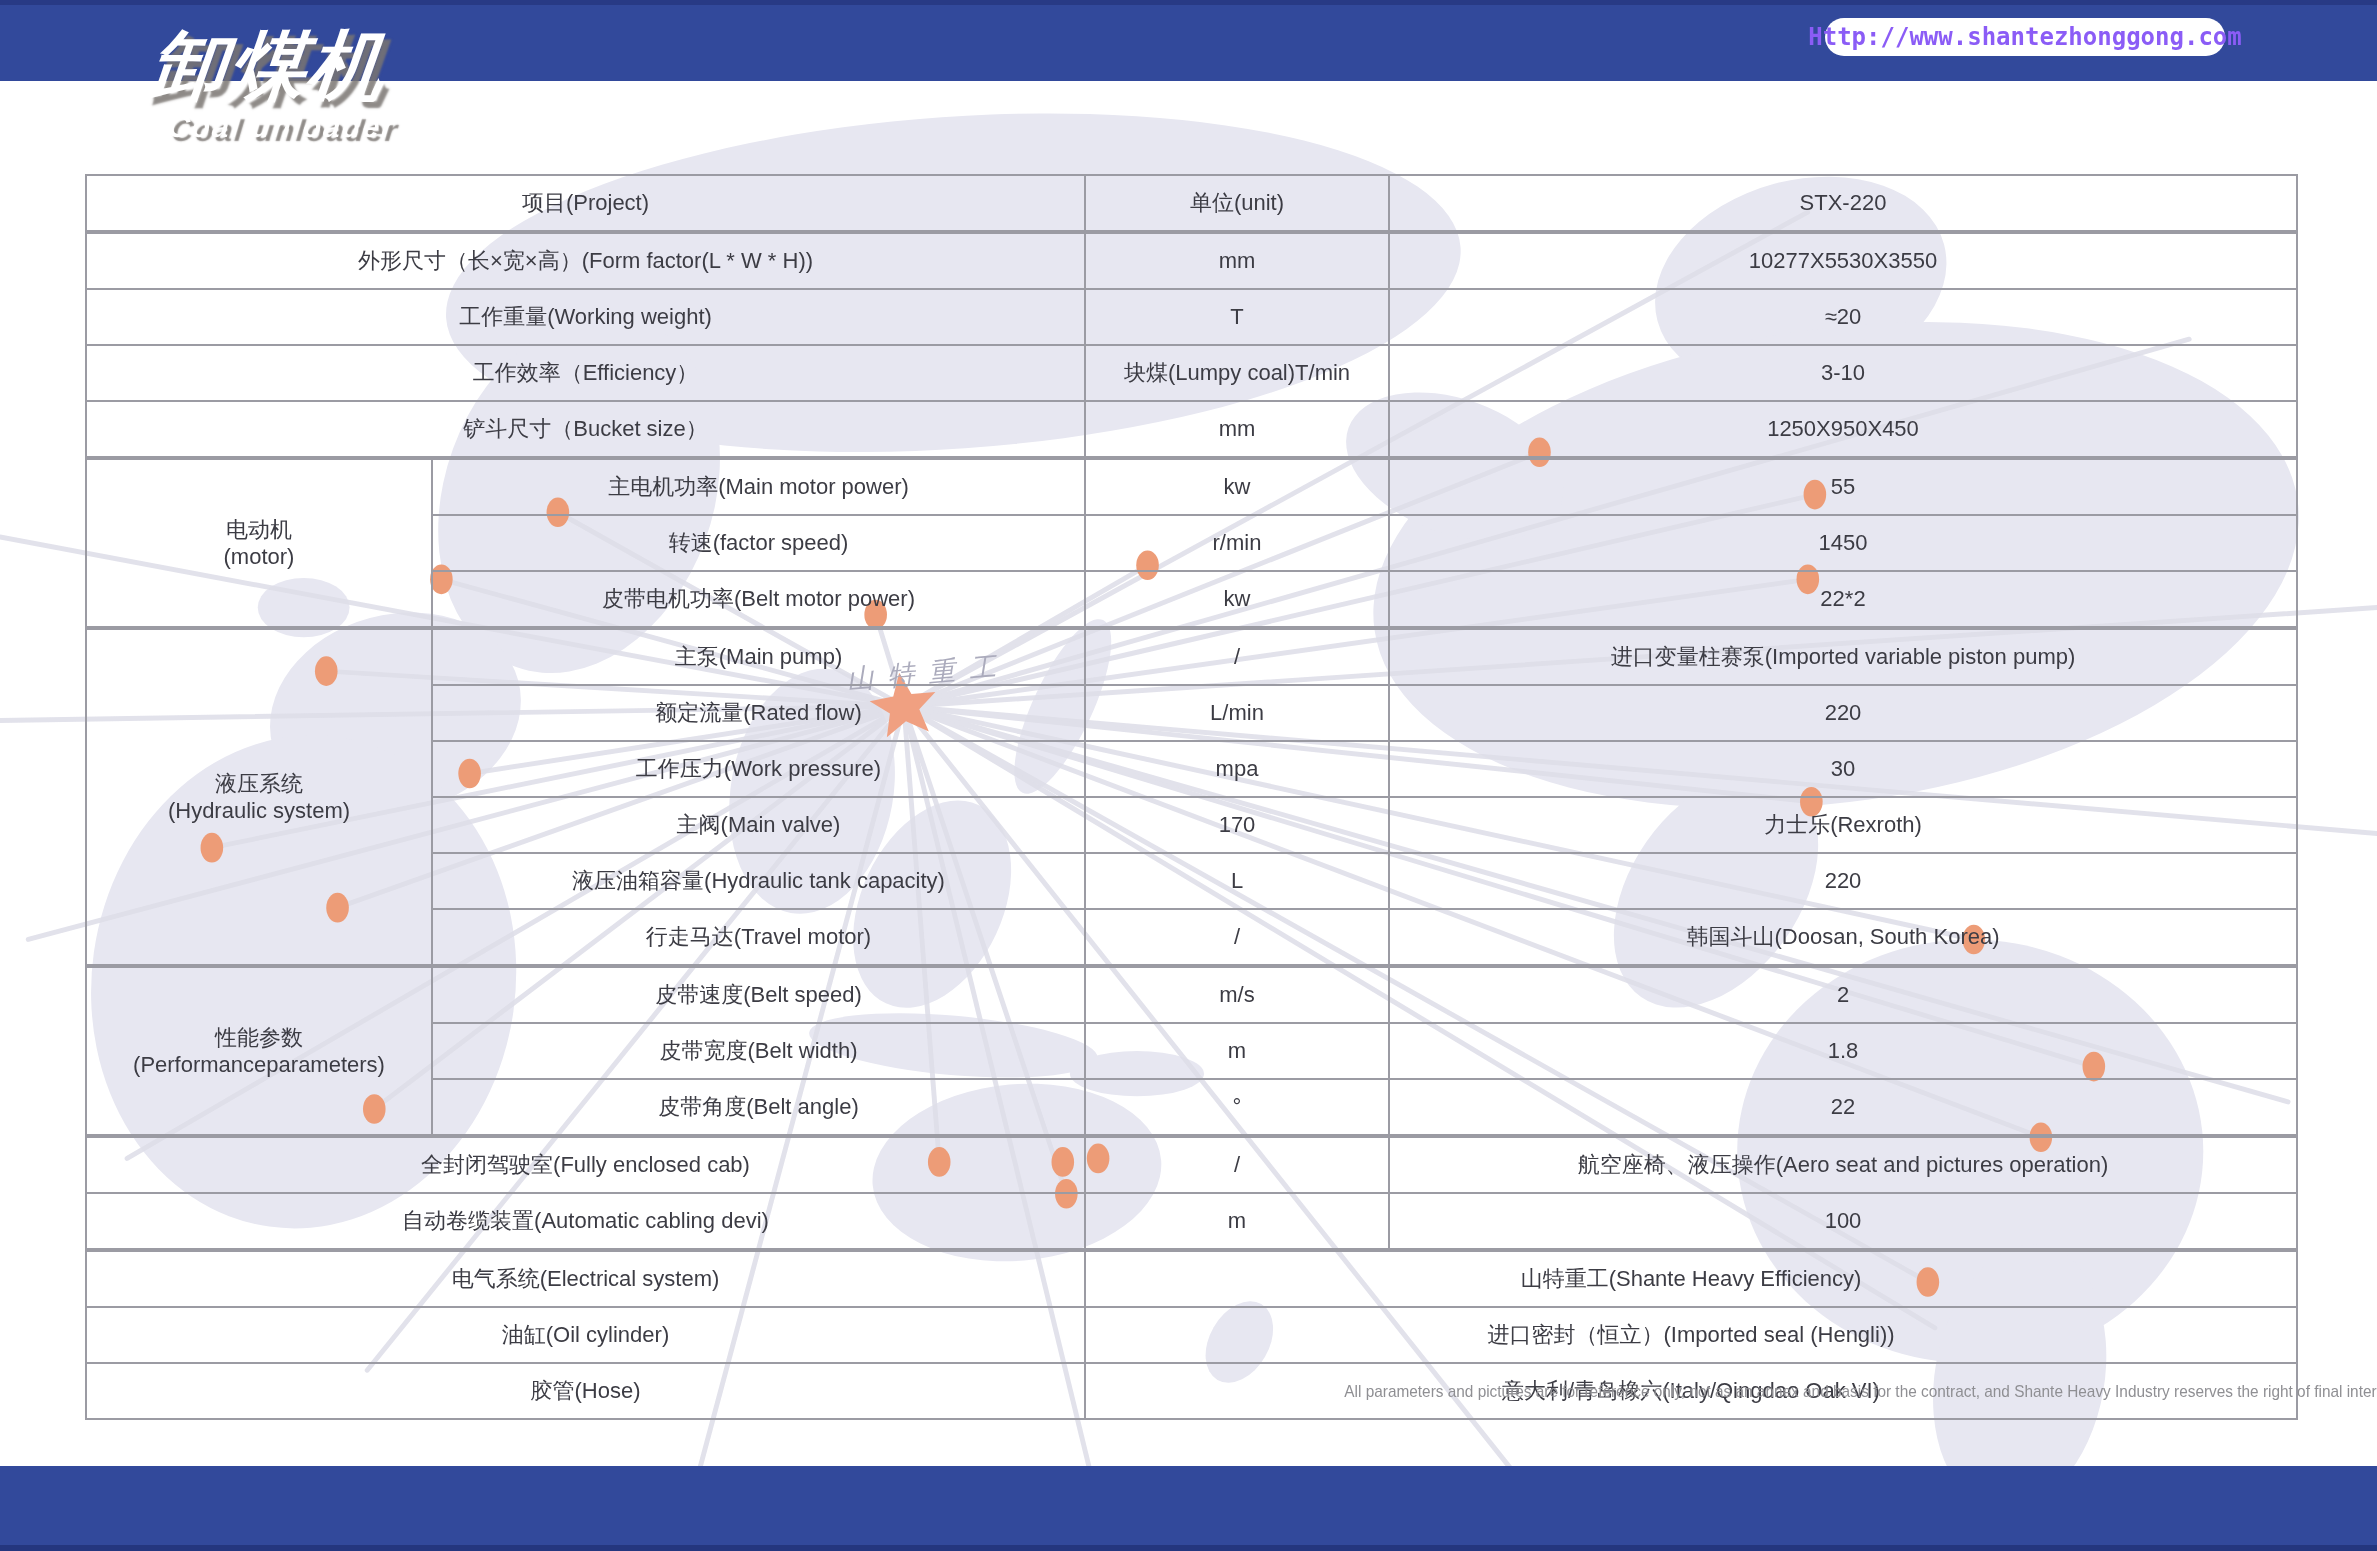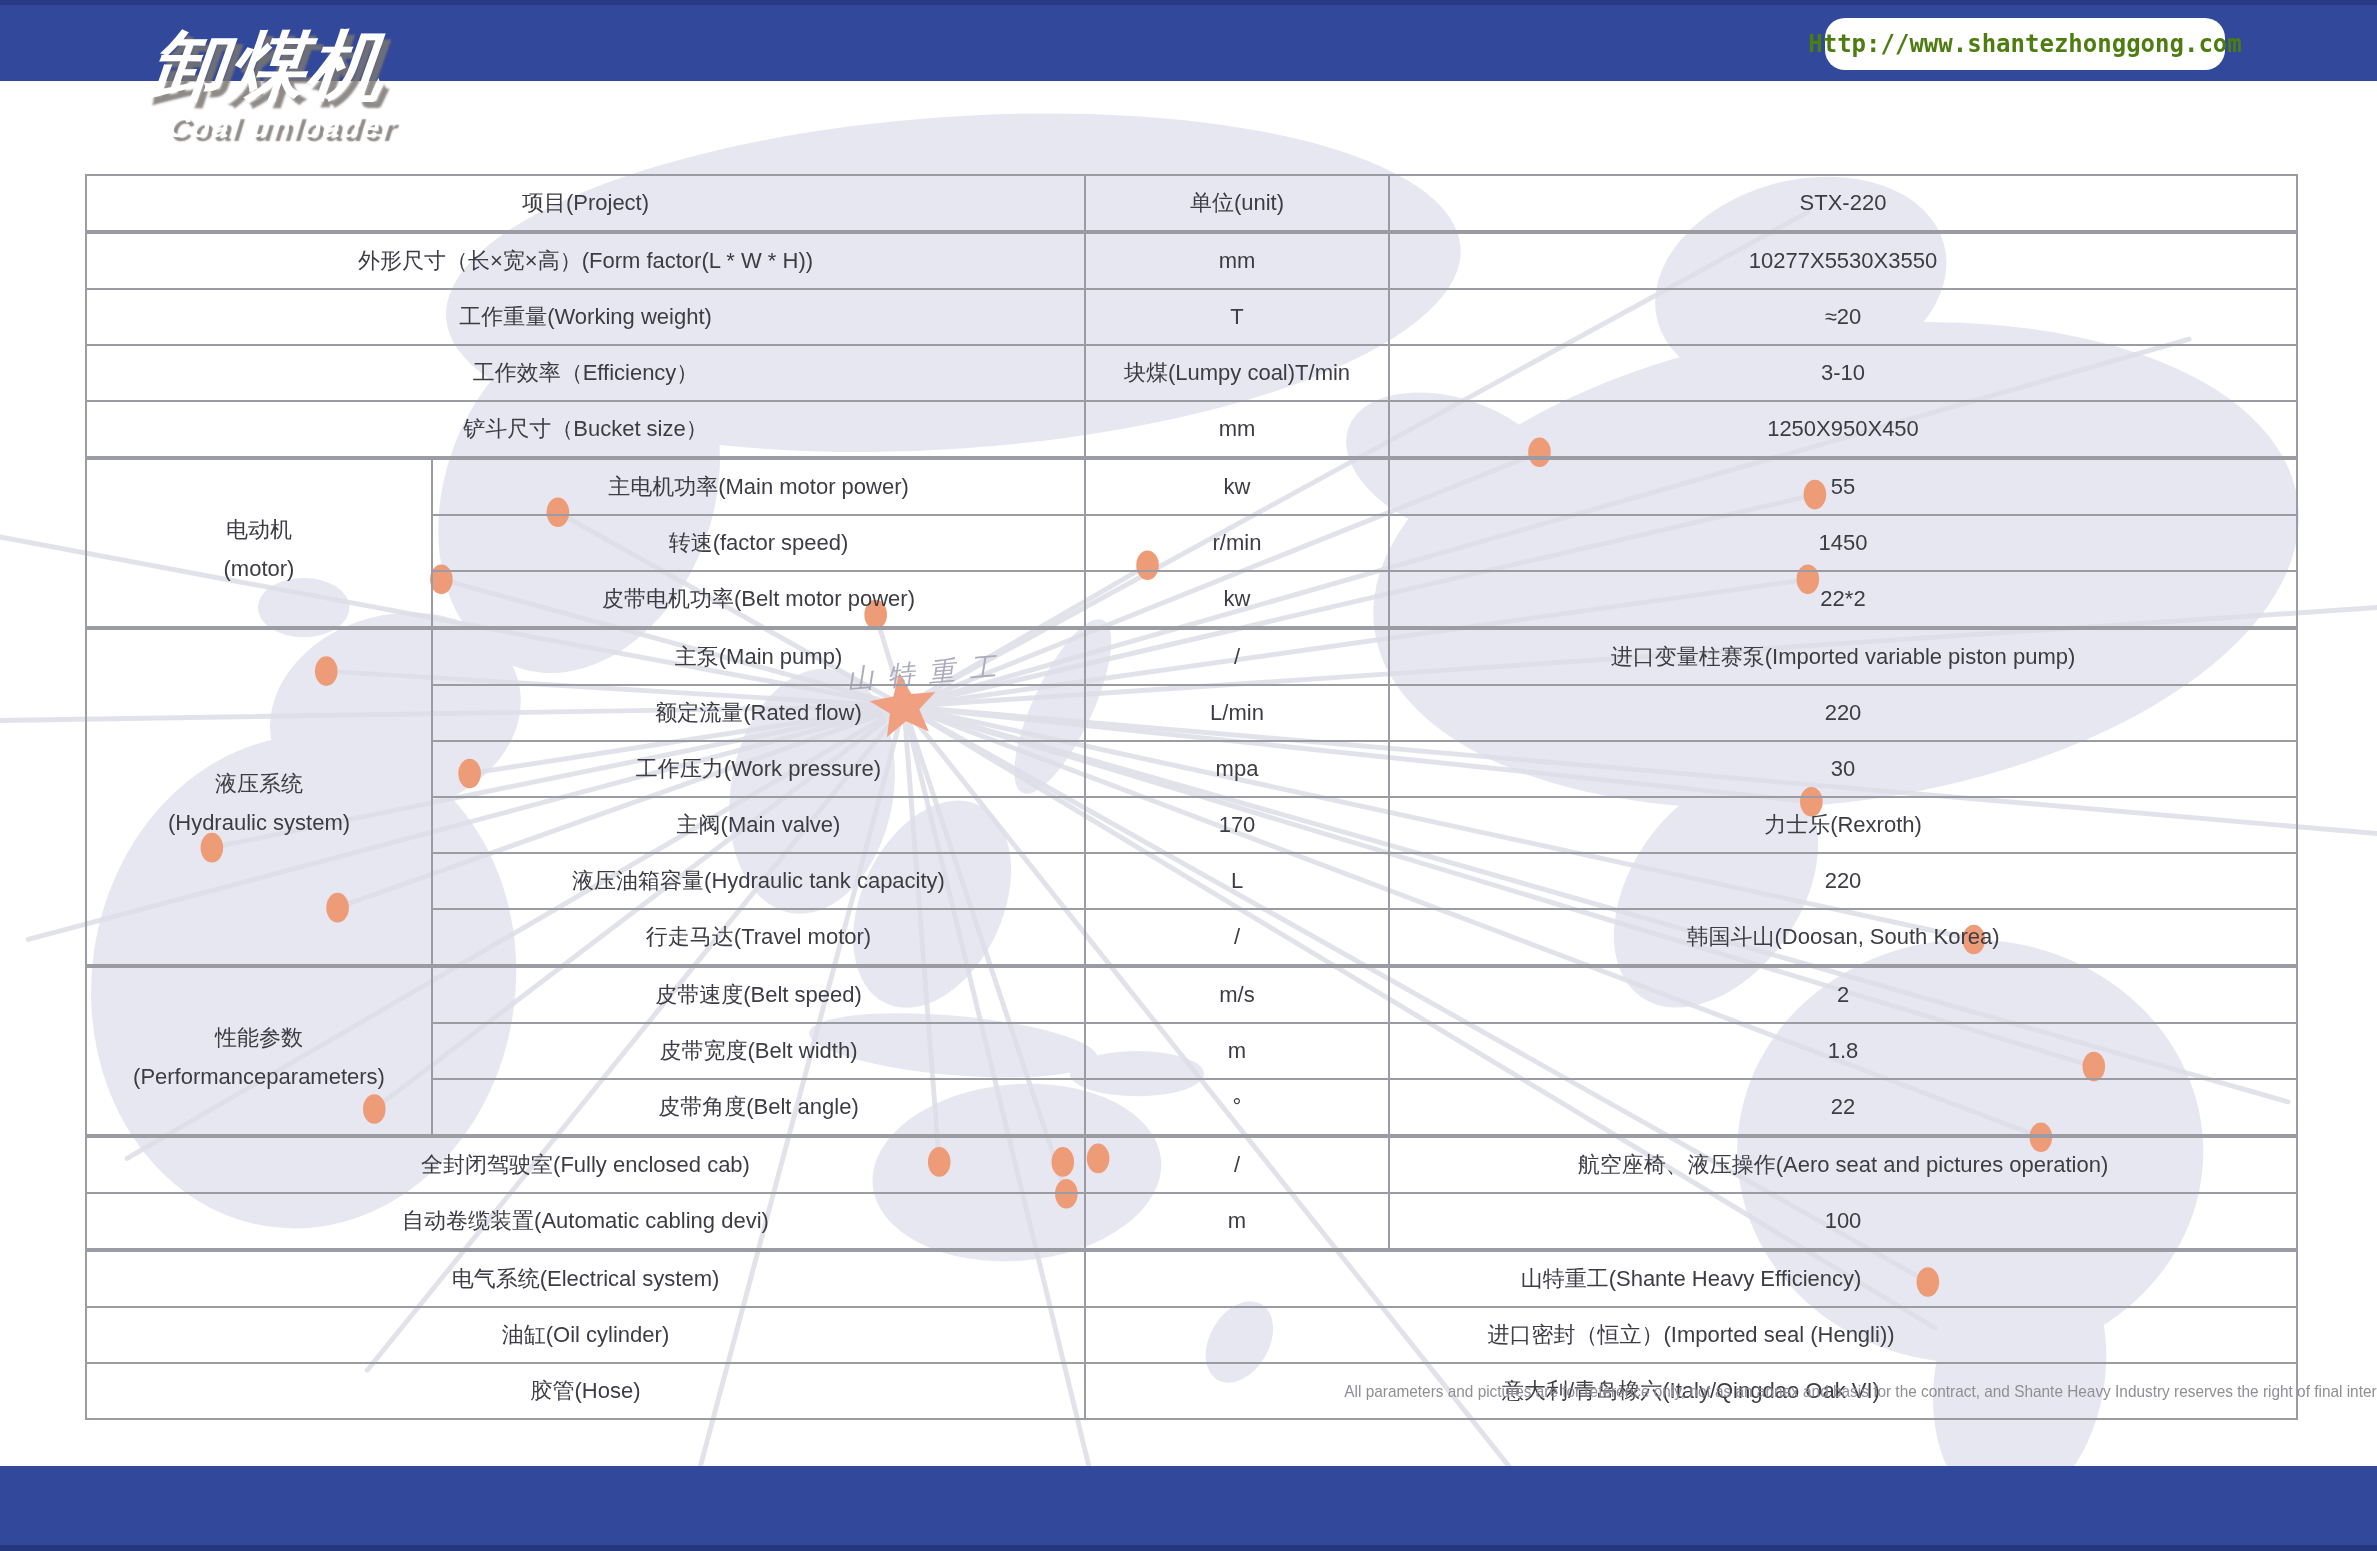--- a/index.html
+++ b/index.html
@@ -17,34 +17,34 @@
            transform:skewX(-6deg);white-space:nowrap;
            text-shadow:6.4px 6.4px 2.1px rgba(122,117,114,0.85);}
   .logo-en{position:absolute;left:168px;top:110px;z-index:5;
            font-size:30px;font-weight:bold;font-style:italic;color:#ffffff;letter-spacing:2.1px;
            transform:skewX(-6deg);white-space:nowrap;
            text-shadow:4.2px 4.2px 1.4px rgba(122,117,114,0.85);}
   .main-title{position:absolute;left:406px;top:0;height:81px;display:flex;align-items:center;z-index:4;
            font-size:35px;font-weight:bold;font-style:italic;color:#ffffff;letter-spacing:0.7px;
            padding-top:12.7px;box-sizing:border-box;
            text-shadow:2.8px 3.5px 1.4px rgba(18,28,70,0.55);}
-  .url-box{position:absolute;left:1825px;top:18.4px;width:400px;height:52px;background:#ffffff;
+  .url-box{position:absolute;left:1825px;top:18.4px;width:400px;height:38px;background:#ffffff;
            border-radius:20px;display:flex;align-items:center;justify-content:center;z-index:4;
            font-family:"DejaVu Sans Mono","Liberation Mono",monospace;
-           font-size:24px;font-weight:bold;color:#4d7c0f;white-space:nowrap;}
+           font-size:24px;font-weight:bold;color:#8b5cf6;white-space:nowrap;}
 
   
   table.spec{position:absolute;left:85px;top:174px;width:2211px;z-index:2;
              border-collapse:collapse;table-layout:fixed;background:transparent;}
   table.spec td{border:2.1px solid #9B9BA3;height:54px;padding:0;
                 font-size:22px;color:#3C3C44;text-align:center;vertical-align:middle;
                 overflow:hidden;white-space:nowrap;}
   tr.thick td{border-top-width:4.2px;}
   td.label-left{text-align:left;padding-left:106px;}
-  td.group-cell div{line-height:1.25;margin-top:12px;}
+  td.group-cell div{line-height:1.25;}
 
   
   .disclaimer{position:absolute;left:1321px;top:1376px;width:932px;text-align:center;z-index:2;}
   .disclaimer .cn{font-size:27px;font-weight:bold;color:#8F8F93;letter-spacing:0.7px;white-space:nowrap;}
   .disclaimer .en{font-size:16.2px;color:#8F8F93;margin-top:5.7px;white-space:nowrap;
                   transform:scaleX(0.95);transform-origin:center;}
 
   
   .footer{position:absolute;left:0;top:1466px;width:2377px;height:85px;background:#32499B;z-index:3;}
   .footer::after{content:"";position:absolute;left:0;bottom:0;width:100%;height:5.7px;background:#24367E;}

